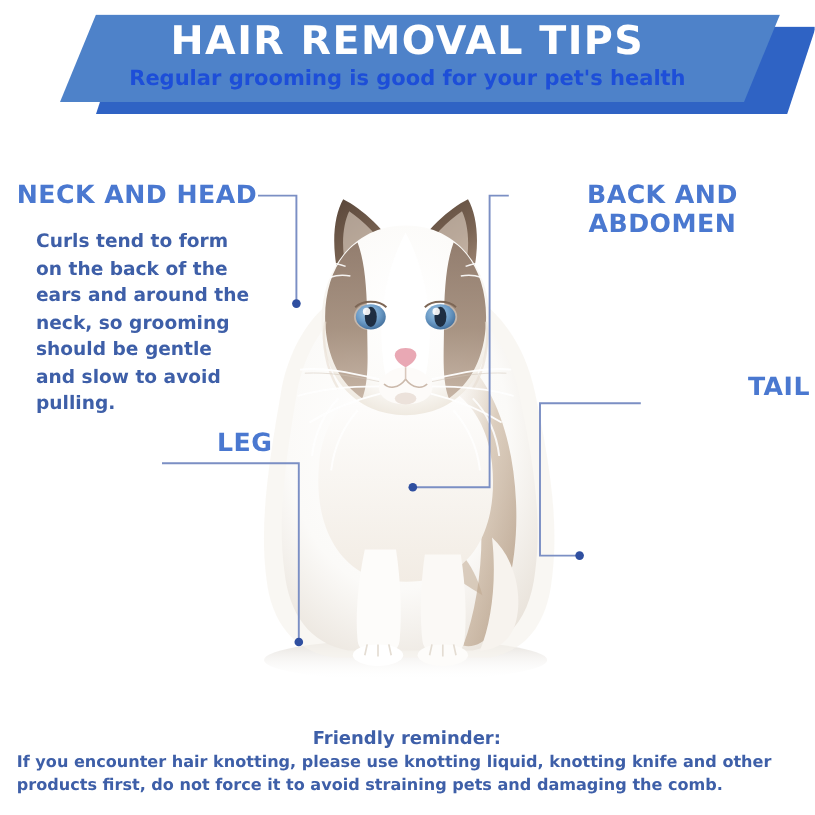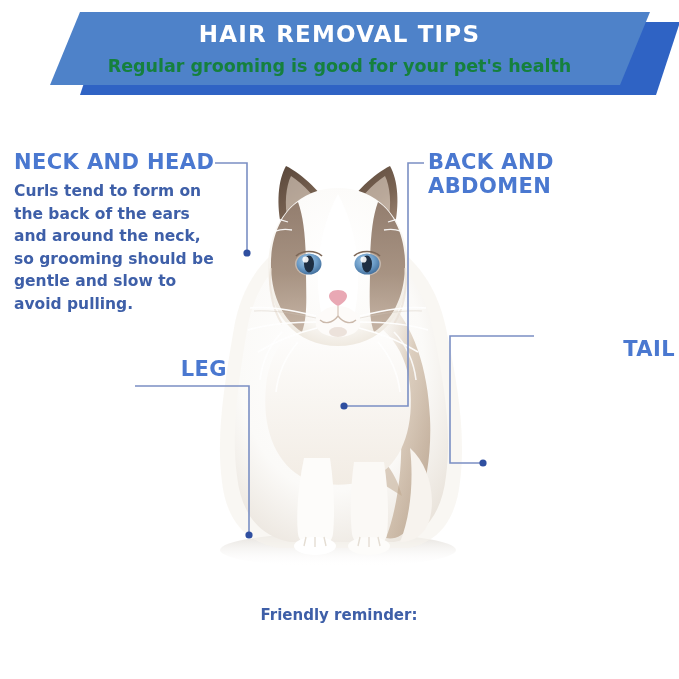--- a/index.html
+++ b/index.html
@@ -46,30 +46,30 @@
     position: absolute;
     left: 0;
     top: 12px;
     width: 679px;
     height: 80px;
     text-align: center;
     pointer-events: none;
   }
   .banner-title {
     color: #ffffff;
-    font-size: 23px;
+    font-size: 33px;
     font-weight: bold;
     letter-spacing: 1.2px;
     line-height: 38px;
     margin: 0;
     padding-top: 3px;
     font-family: "DejaVu Sans", sans-serif;
   }
   .banner-sub {
-    color: #15803d;
+    color: #1d4ed8;
     font-size: 17.5px;
     font-weight: bold;
     line-height: 24px;
     margin: 0;
     padding-top: 1px;
     font-family: "DejaVu Sans", sans-serif;
   }
 
   
   .cat-layer {
@@ -94,33 +94,33 @@
   .callout { position: absolute; }
   .callout h3 {
     margin: 0 0 6px 0;
     font-size: 21px;
     font-weight: bold;
     color: #4A78D0;
     letter-spacing: 0.4px;
     font-family: "DejaVu Sans", sans-serif;
   }
   .callout p {
-    margin: 0;
+    margin: 16px;
     font-size: 15.5px;
     font-weight: bold;
     line-height: 22.5px;
     color: #3E5FA8;
     font-family: "DejaVu Sans", sans-serif;
   }
   .callout.right-align h3 { text-align: right; }
 
   #callout-neck   { left: 14px;  top: 150px; width: 210px; }
-  #callout-back   { left: 428px; top: 150px; width: 248px; }
+  #callout-back   { left: 428px; top: 150px; width: 248px; text-align: center; }
   #callout-leg    { left: 12px;  top: 357px; width: 215px; }
-  #callout-tail   { left: 470px; top: 337px; width: 205px; }
+  #callout-tail   { left: 470px; top: 310px; width: 205px; }
 
   
   .footer {
     position: absolute;
     left: 14px;
     top: 606px;
     width: 650px;
   }
   .footer-title {
     margin: 0 0 2px 0;
@@ -332,15 +332,16 @@
   <div class="callout right-align" id="callout-leg">
     <h3>LEG</h3>
   </div>
 
   <div class="callout right-align" id="callout-tail">
     <h3>TAIL</h3>
   </div>
 
   <div class="footer">
     <p class="footer-title">Friendly reminder:</p>
+    <p class="footer-body">If you encounter hair knotting, please use knotting liquid, knotting knife and other products first, do not force it to avoid straining pets and damaging the comb.</p>
   </div>
 
 </div>
 
 </body></html>

